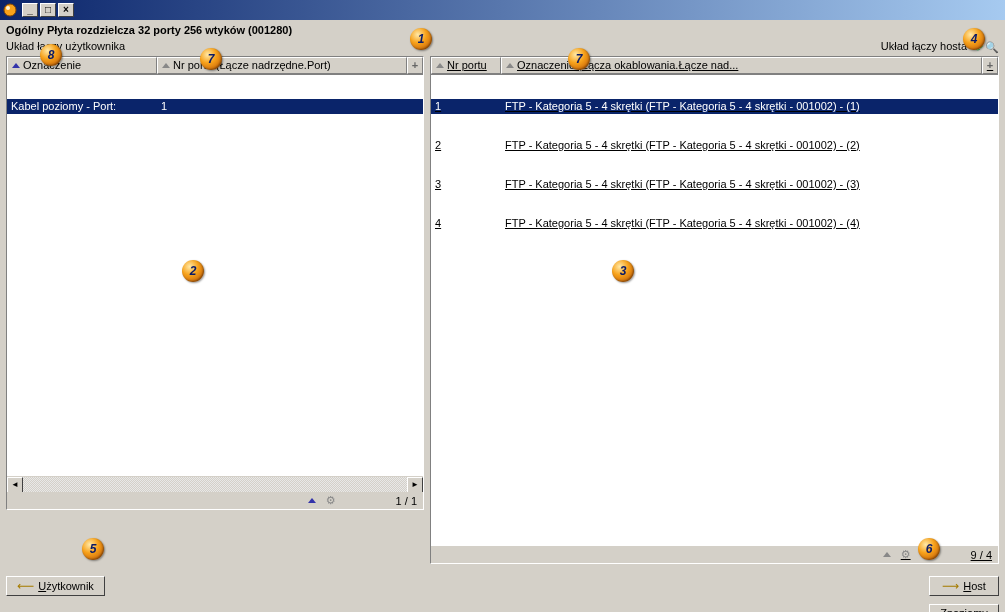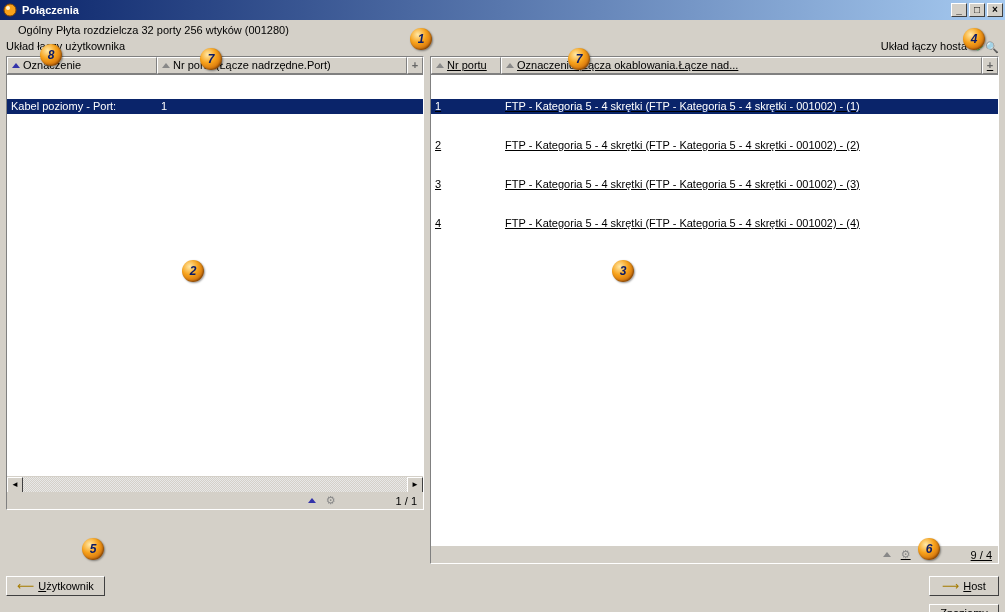--- a/index.html
+++ b/index.html
@@ -36,22 +36,22 @@
     border-right-color:#404040; border-bottom-color:#404040;
     font-family: Arial;
     font-size: 10px;
     text-align:center;
     line-height: 12px;
     color:#000;
     cursor:pointer;
     font-weight:bold;
   }
   .subtitle {
-    padding: 4px 18px;
-    font-weight: normal;
+    padding: 4px 6px;
+    font-weight: bold;
     background:#d4d0c8;
     position:relative;
   }
   .toprow {
     display:flex;
     padding: 0 6px;
     font-size:11px;
   }
   .toprow .left-label { flex:1; }
   .toprow .right-label { text-align:center; }
@@ -184,21 +184,20 @@
 </head>
 <body>
 
 <div class="titlebar">
   <span class="app-icon">
     <svg width="14" height="14" viewBox="0 0 14 14">
         <circle cx="7" cy="7" r="6" fill="#f7a21b" stroke="#8a4b00"></circle>
         <circle cx="5" cy="5" r="2" fill="#fff6d9"></circle>
       </svg>
   </span>
-  <span class="title">Połączenia</span>
   <div class="win-btns">
     <div class="win-btn">_</div>
     <div class="win-btn">□</div>
     <div class="win-btn">×</div>
   </div>
 </div>
 
 <div class="subtitle">Ogólny Płyta rozdzielcza 32 porty 256 wtyków (001280)</div>
 
 <div class="toprow">

